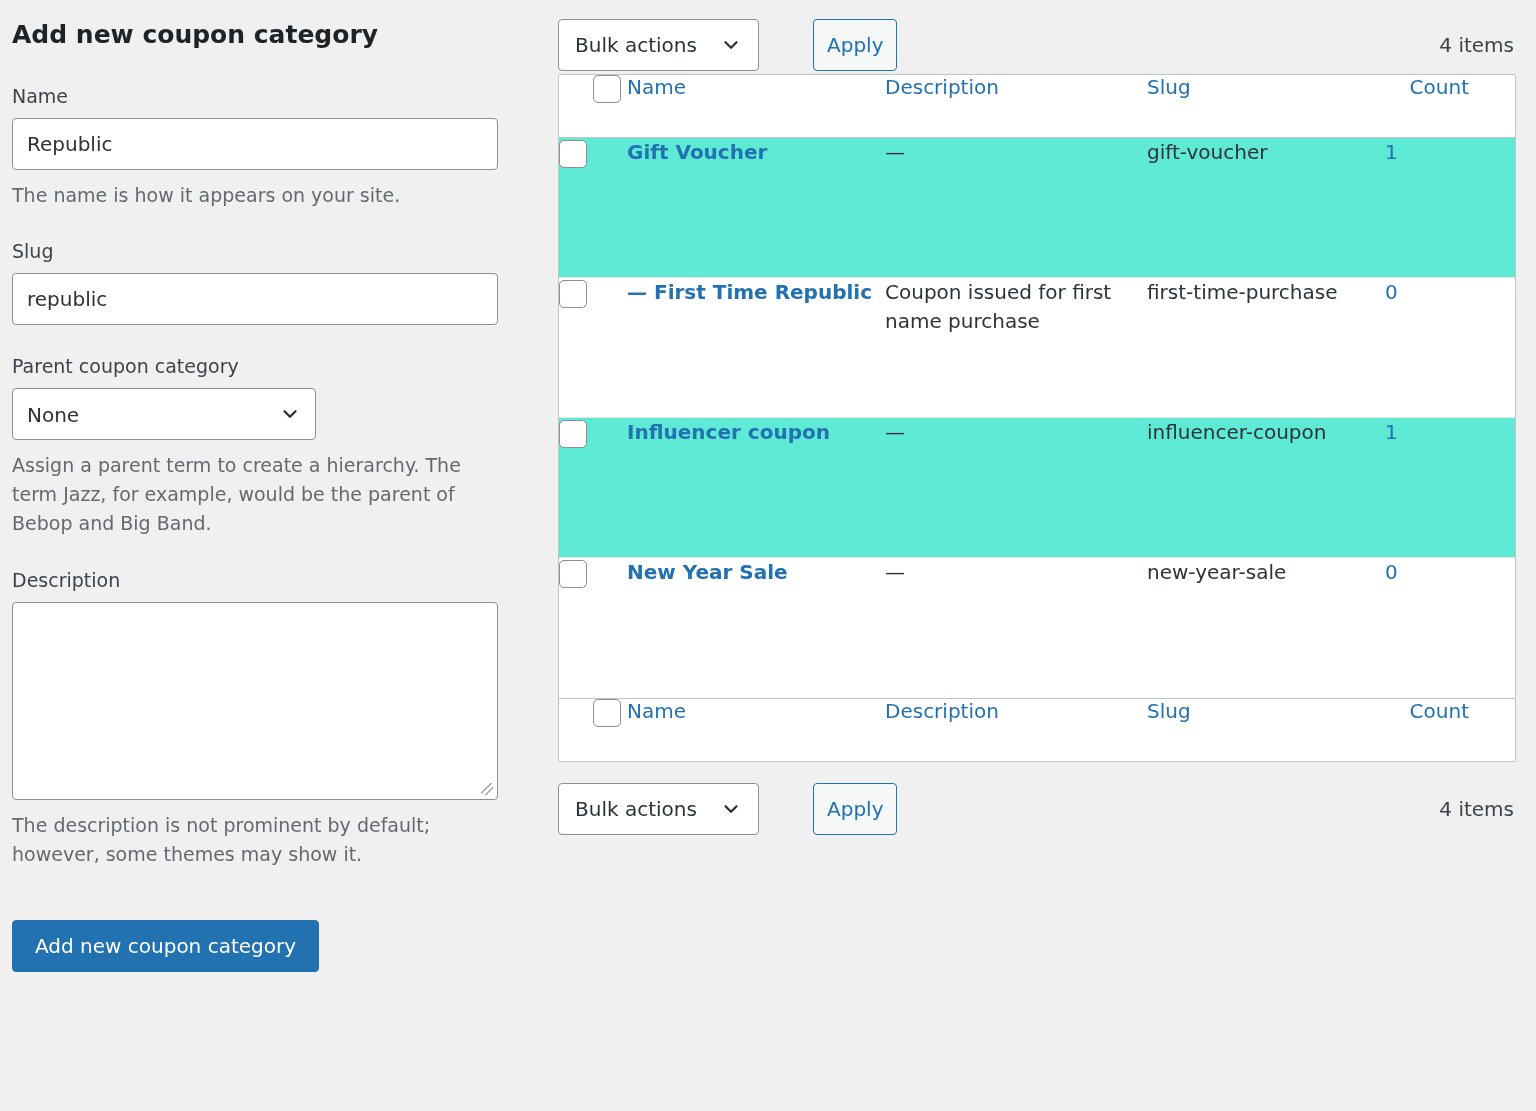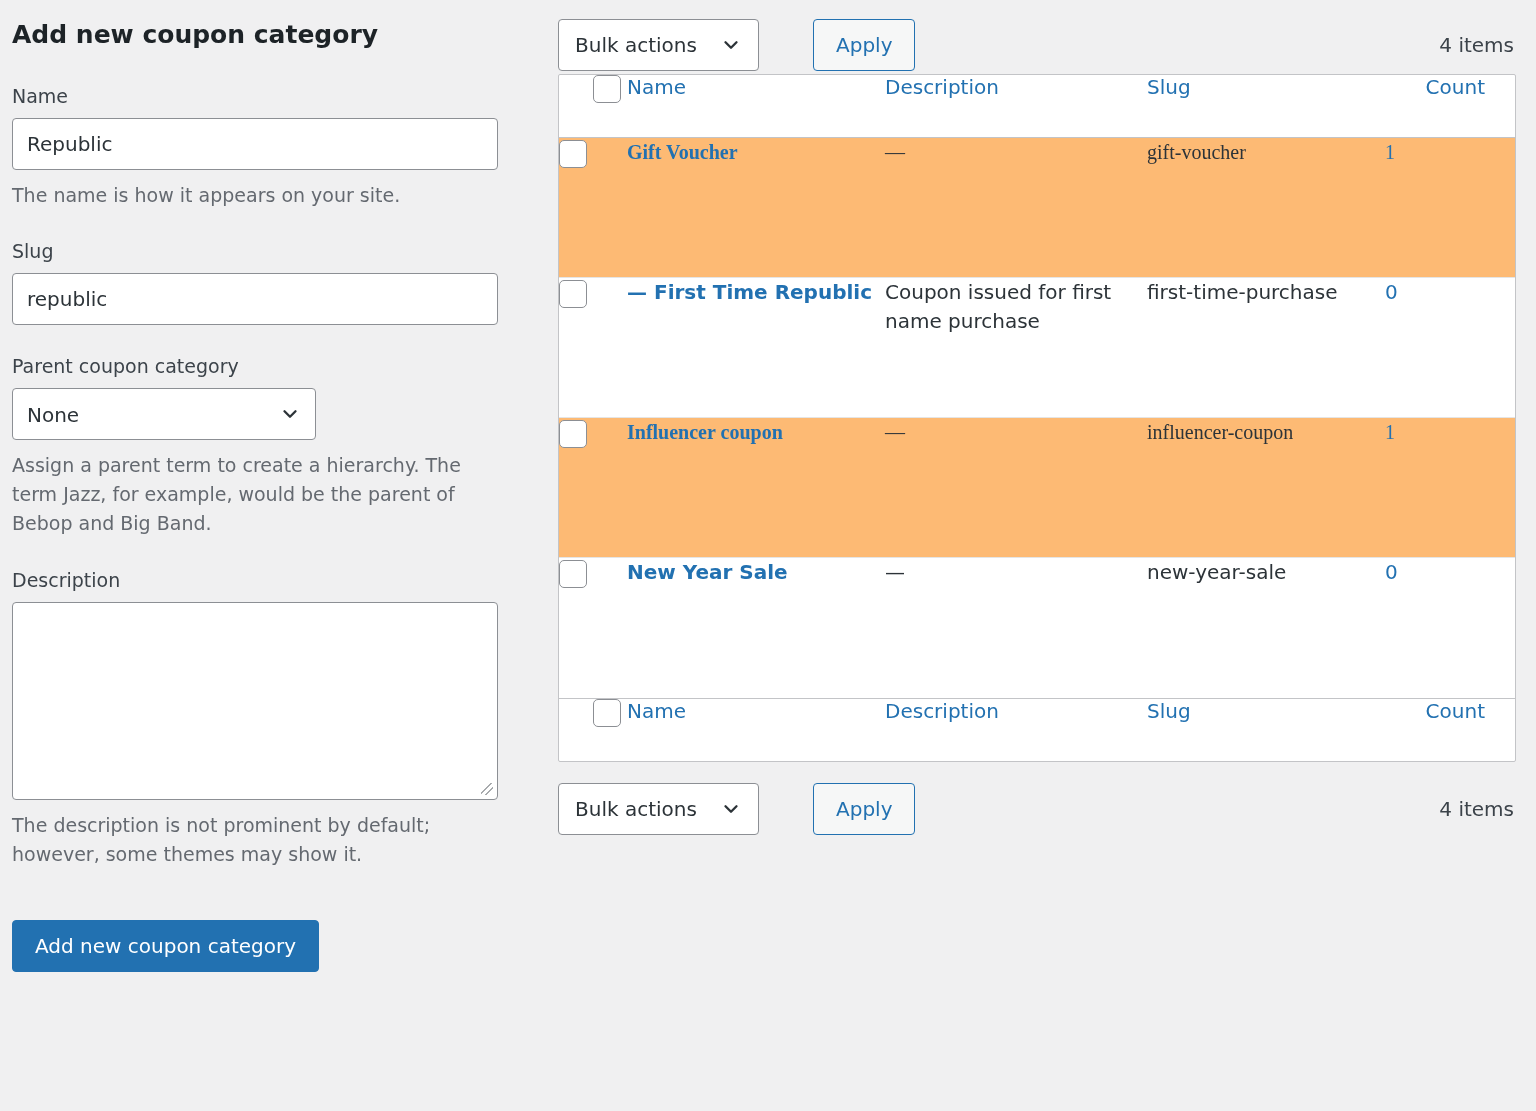--- a/index.html
+++ b/index.html
@@ -184,21 +184,21 @@
     right: 17px;
     top: 50%;
     transform: translateY(-50%);
     pointer-events: none;
     line-height: 0;
   }
 
   .apply-btn {
     margin-left: 14px;
     height: 52px;
-    padding: 0 22px;
+    padding: 0 13px;
     font-family: inherit;
     font-size: 20px;
     color: #2271b1;
     background: #f6f7f7;
     border: 1px solid #2271b1;
     border-radius: 4px;
     cursor: pointer;
     line-height: 48px;
   }
 
@@ -240,33 +240,33 @@
     font-weight: normal;
     font-size: 20px;
     color: #2271b1;
     border-bottom: 1px solid #c3c4c7;
   }
   tfoot th {
     border-bottom: none;
     border-top: 1px solid #c3c4c7;
   }
   thead th.col-cb, tfoot th.col-cb { padding-left: 34px; }
-  thead th.col-count, tfoot th.col-count { text-align: right; padding-right: 30px; }
+  thead th.col-count, tfoot th.col-count { text-align: right; padding-right: 46px; }
 
   .th-link { color: #2271b1; text-decoration: none; cursor: pointer; }
 
   tbody tr td {
     border-bottom: 1px solid #e5e5e5;
     padding-top: 23px;
     padding-bottom: 0;
     font-size: 20px;
     line-height: 1.45;
     height: 140px;
   }
-  tbody tr.alt td { background: #fdba74; font-family: Liberation Serif, serif; }
+  tbody tr.alt td { background: #5eead4; }
   tbody tr:last-child td { border-bottom: none; margin-left: 23px; }
 
   td.col-cb { padding-left: 34px; padding-top: 28px; }
   td.col-name { padding-right: 12px; }
   td.col-desc { color: #2c3338; padding-right: 22px; }
   td.col-slug { color: #2c3338; padding-right: 10px; }
   td.col-count { text-align: right; padding-right: 30px; color: #2271b1; }
 
   .row-title {
     font-weight: bold;

